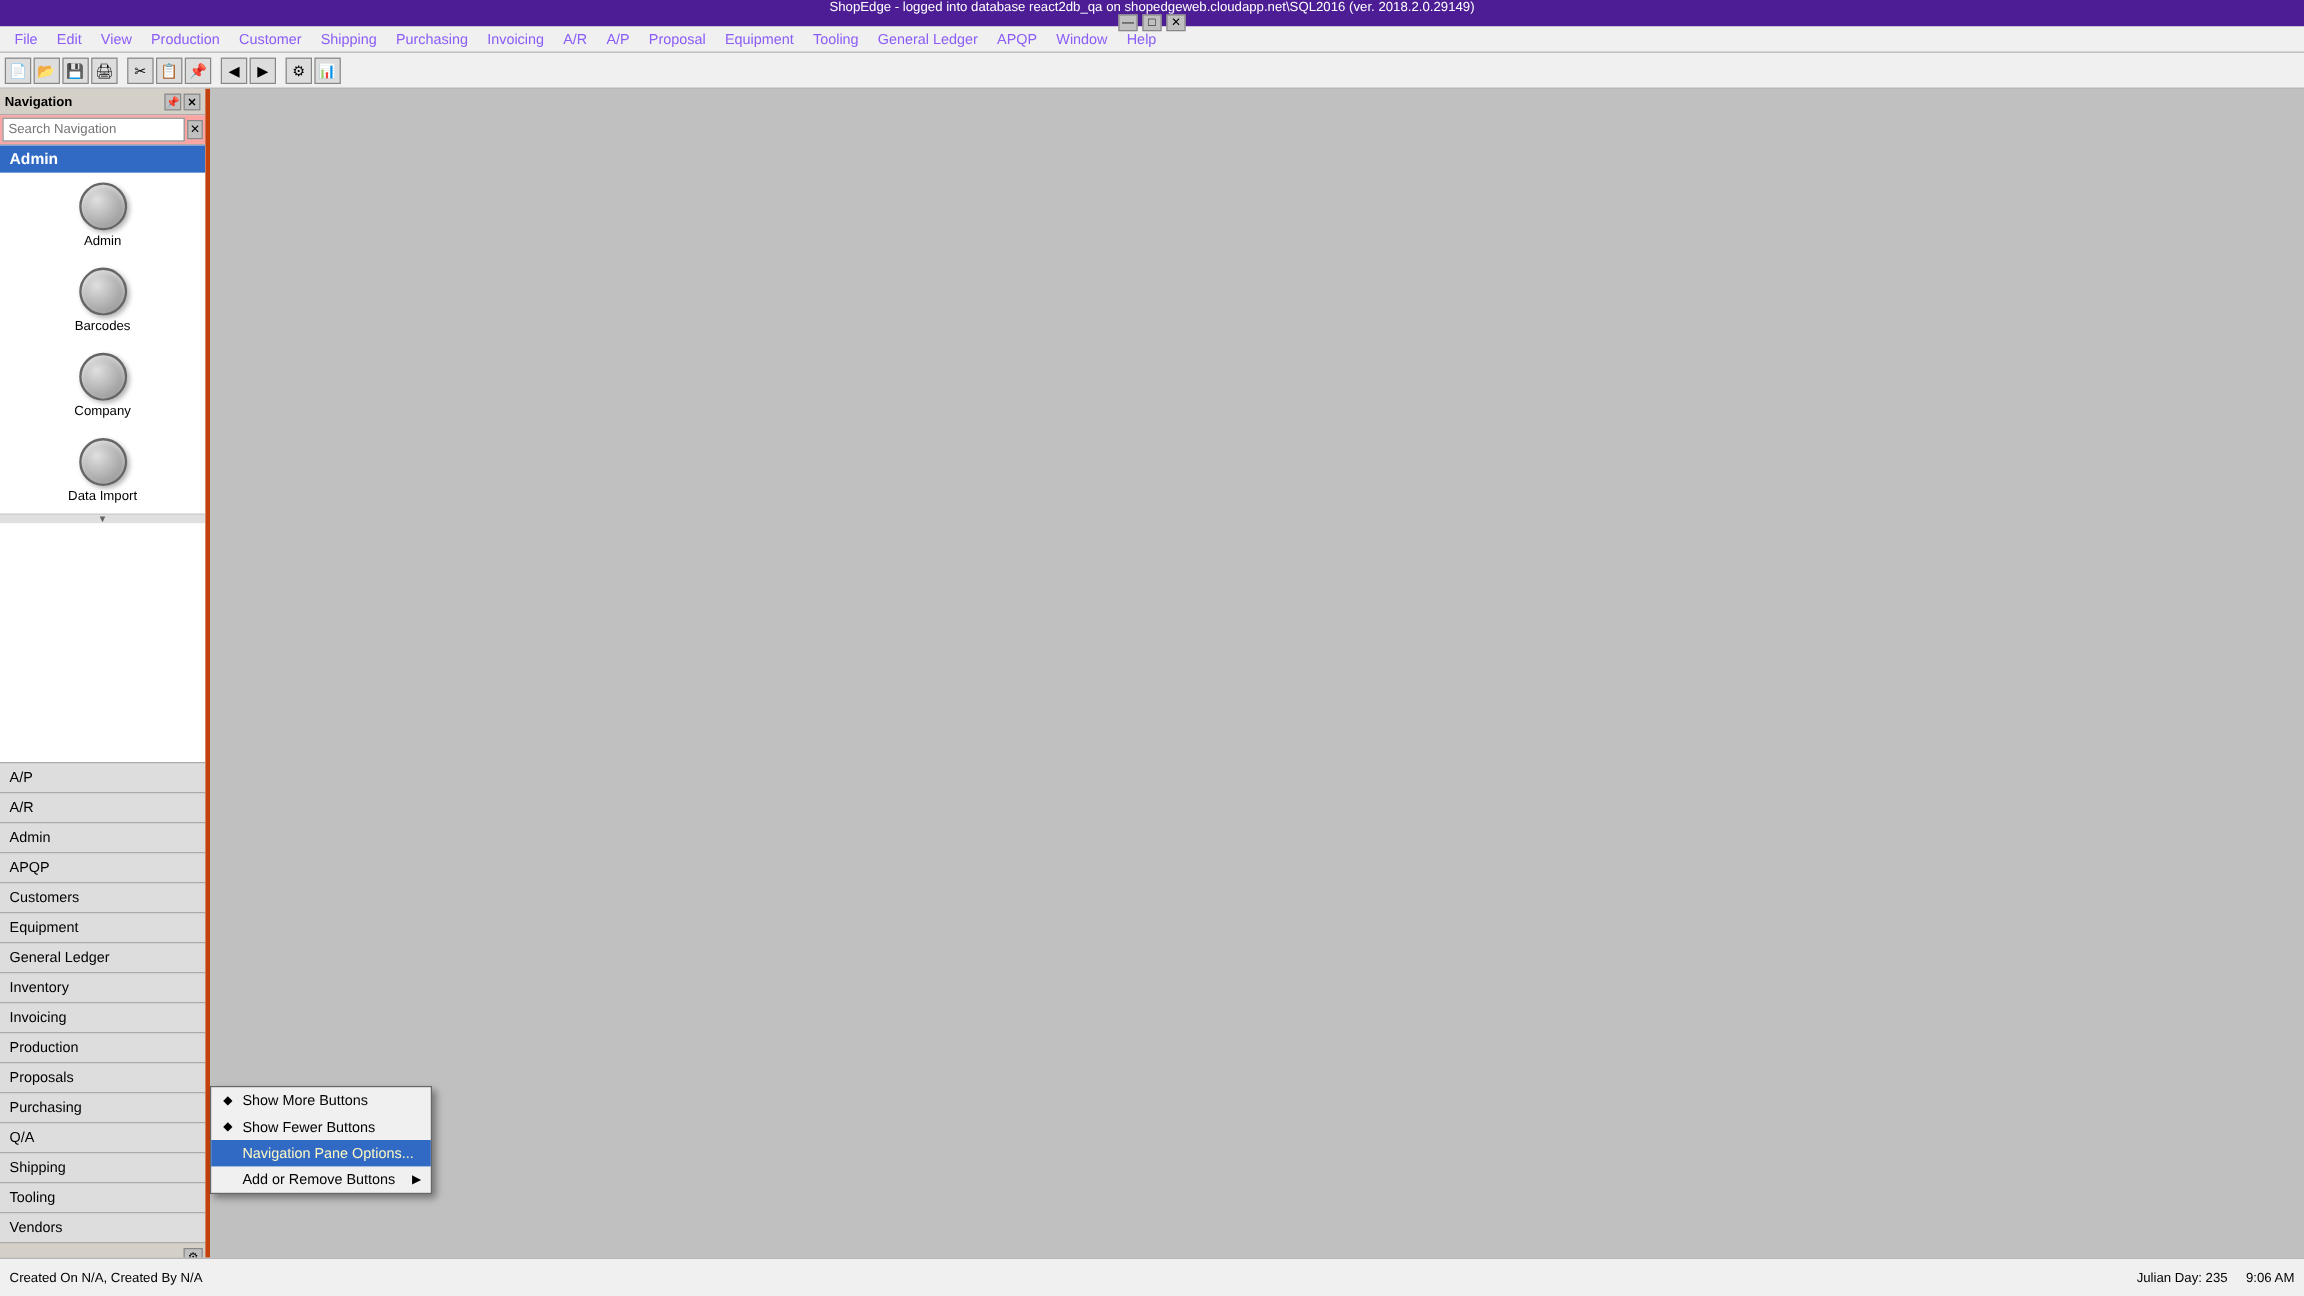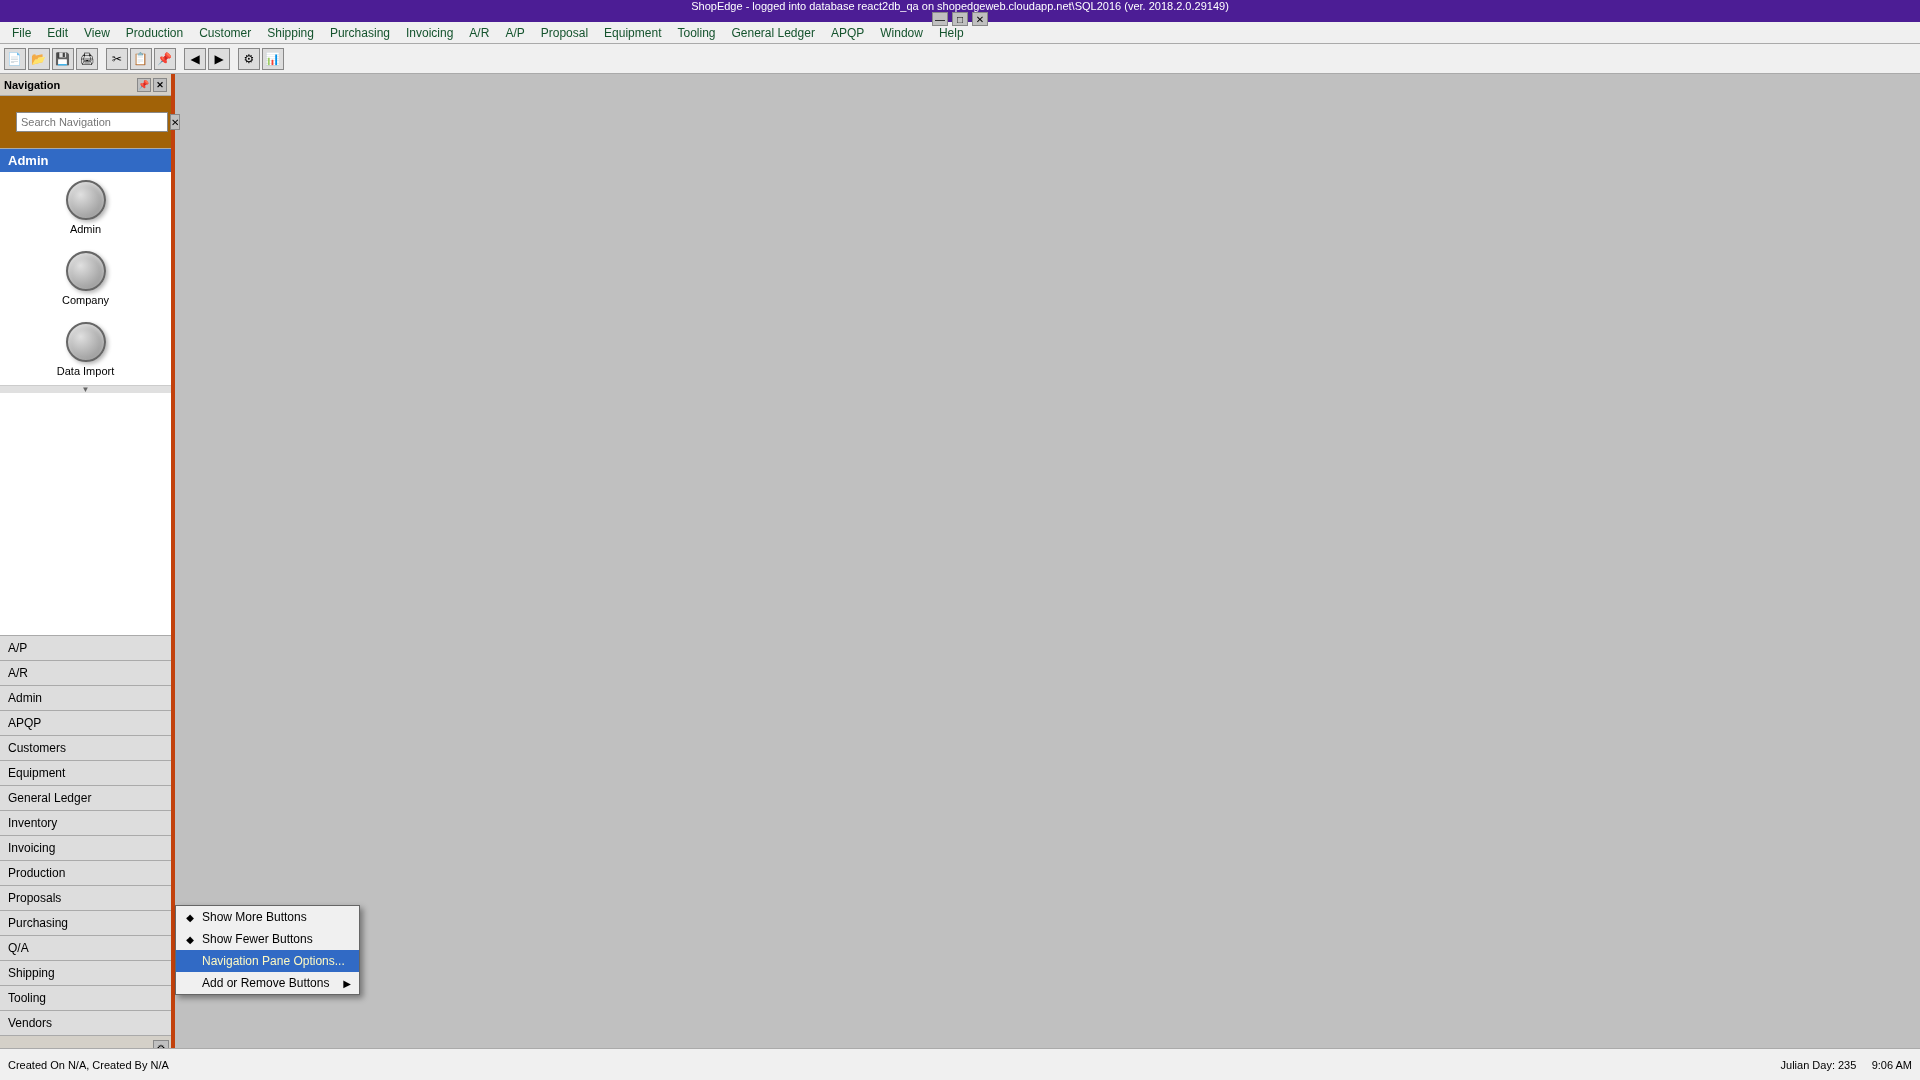--- a/index.html
+++ b/index.html
@@ -48,21 +48,21 @@
       height: 22px;
       display: flex;
       align-items: center;
       border-bottom: 1px solid #aaa;
       padding: 0 4px;
     }
     .menu-item {
       padding: 2px 8px;
       cursor: pointer;
       font-size: 12px;
-      color: #14532d;
+      color: #8b5cf6;
     }
 
     
     #toolbar {
       background: #f0f0f0;
       height: 30px;
       display: flex;
       align-items: center;
       padding: 2px 4px;
       border-bottom: 1px solid #aaa;
@@ -121,22 +121,22 @@
       background: #c0c0c0;
       border: 1px solid #888;
       display: flex;
       align-items: center;
       justify-content: center;
       font-size: 9px;
       cursor: pointer;
     }
 
     #search-box-container {
-      padding: 16px;
-      background: #a16207;
+      padding: 2px;
+      background: #fca5a5;
       border-bottom: 1px solid #aaa;
       display: flex;
       align-items: center;
       gap: 2px;
     }
     #search-input {
       flex: 1;
       height: 20px;
       border: 1px solid #888;
       padding: 0 4px;
@@ -372,20 +372,24 @@
 
     <div id="nav-content-area">
       <div id="admin-section-header">Admin</div>
 
       <div class="nav-icon-item">
         <div class="nav-icon"></div>
         <span class="nav-icon-label">Admin</span>
       </div>
       <div class="nav-icon-item">
         <div class="nav-icon"></div>
+        <span class="nav-icon-label">Barcodes</span>
+      </div>
+      <div class="nav-icon-item">
+        <div class="nav-icon"></div>
         <span class="nav-icon-label">Company</span>
       </div>
       <div class="nav-icon-item">
         <div class="nav-icon"></div>
         <span class="nav-icon-label">Data Import</span>
       </div>
 
       <div class="nav-scroll-indicator">▼</div>
     </div>
 

